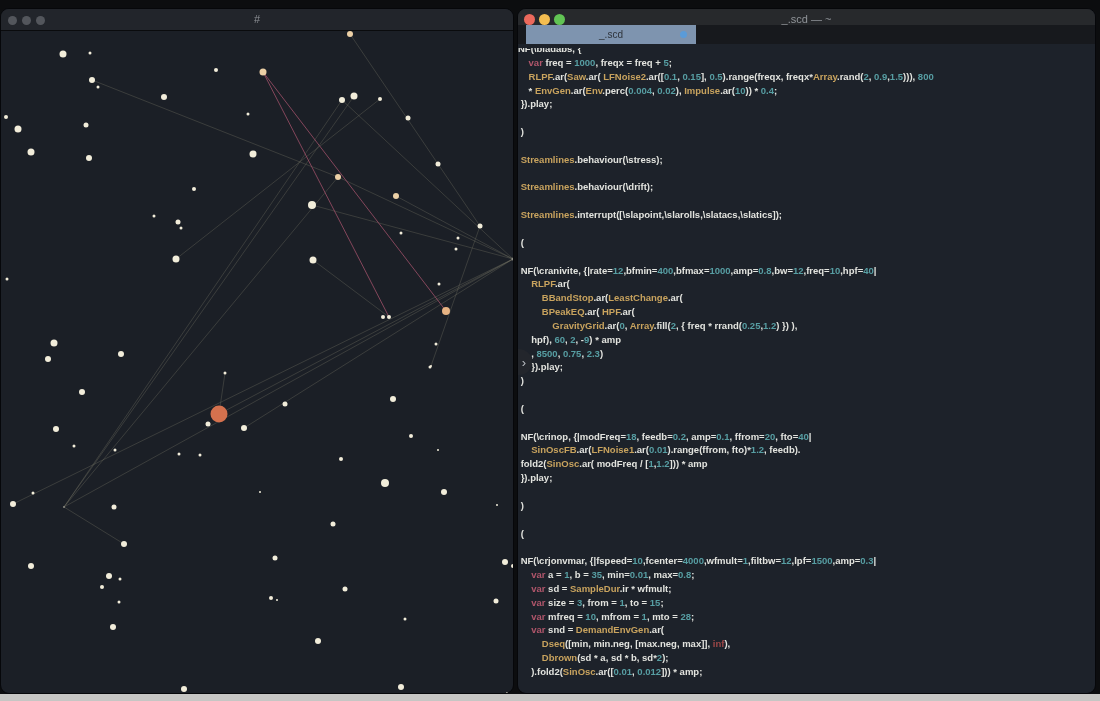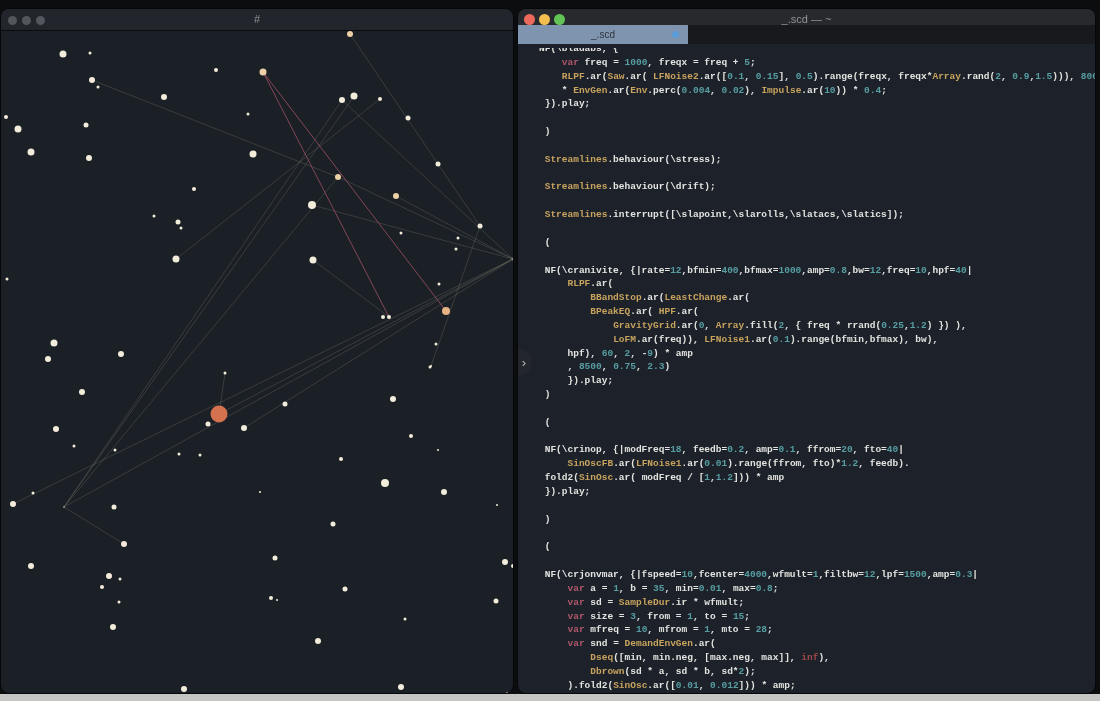--- a/index.html
+++ b/index.html
@@ -25,30 +25,30 @@
   .win-right { position:absolute; left:517px; top:8px; width:579px; height:686px;
               background:#1d222a; border-radius:9px; overflow:hidden;
               border:1px solid #06070a; }
   .win-right .titlebar { position:relative; height:16px; background:#27292c; }
   .tl.red { background:#ec695c; } .tl.yellow { background:#f4bd50; } .tl.green { background:#61c454; }
   .tl-row2 { position:absolute; left:6px; top:5px; display:flex; gap:4px; }
   .tl2 { width:11px; height:11px; border-radius:50%; }
   .win-right .title { position:absolute; left:0; right:0; top:4px; text-align:center;
               font-size:11px; color:#909499; }
   .tabbar { position:relative; height:19px; background:#17191d; }
-  .tab { position:absolute; left:0; top:0; width:170px; height:19px; background:#7e94af;
+  .tab { position:absolute; left:8px; top:0; width:170px; height:19px; background:#7e94af;
          border-radius:0 0 0 0; display:flex; align-items:center; justify-content:center; }
   .tab-label { font-size:10px; color:#2e343b; }
   .tab-dot { position:absolute; right:9px; top:6px; width:7px; height:7px; border-radius:50%;
              background:#5a9bd8; }
   .editor { position:absolute; left:0; top:39px; right:0; bottom:0; overflow:hidden; }
   .code-scroll { position:absolute; left:0; top:-6px; right:0; }
-  .code-line { white-space:pre; font-family:Liberation Mono, monospace;
+  .code-line { white-space:pre; font-family:Liberation Sans, sans-serif;
                font-size:9.5px; font-weight:bold; line-height:13.85px; height:13.85px;
-               padding-left:21px; color:#e3e4df; }
+               color:#e3e4df; }
   .tok-txt { color:#e3e4df; }
   .tok-cls { color:#c8a35e; }
   .tok-num { color:#579ea3;margin-top:38px; }
   .tok-kw  { color:#b0566b; }
   .tok-inf { color:#9e4848; }
   .sidebar-toggle { position:absolute; left:-6px; top:340px; width:20px; height:26px;
          background:#23262c; border-radius:0 13px 13px 0; color:#b9bdc2;
          display:flex; align-items:center; justify-content:center;
          font-size:13px; padding-left:4px; cursor:pointer; }
 </style>
@@ -210,21 +210,20 @@
           <div class="code-line">&nbsp;</div>
           <div class="code-line"><span class="tok-txt"> </span><span class="tok-cls">Streamlines</span><span class="tok-txt">.interrupt([\slapoint,\slarolls,\slatacs,\slatics]);</span></div>
           <div class="code-line">&nbsp;</div>
           <div class="code-line"><span class="tok-txt"> (</span></div>
           <div class="code-line">&nbsp;</div>
           <div class="code-line"><span class="tok-txt"> NF(\cranivite, {|rate=</span><span class="tok-num">12</span><span class="tok-txt">,bfmin=</span><span class="tok-num">400</span><span class="tok-txt">,bfmax=</span><span class="tok-num">1000</span><span class="tok-txt">,amp=</span><span class="tok-num">0.8</span><span class="tok-txt">,bw=</span><span class="tok-num">12</span><span class="tok-txt">,freq=</span><span class="tok-num">10</span><span class="tok-txt">,hpf=</span><span class="tok-num">40</span><span class="tok-txt">|</span></div>
           <div class="code-line"><span class="tok-txt">     </span><span class="tok-cls">RLPF</span><span class="tok-txt">.ar(</span></div>
           <div class="code-line"><span class="tok-txt">         </span><span class="tok-cls">BBandStop</span><span class="tok-txt">.ar(</span><span class="tok-cls">LeastChange</span><span class="tok-txt">.ar(</span></div>
           <div class="code-line"><span class="tok-txt">         </span><span class="tok-cls">BPeakEQ</span><span class="tok-txt">.ar( </span><span class="tok-cls">HPF</span><span class="tok-txt">.ar(</span></div>
           <div class="code-line"><span class="tok-txt">             </span><span class="tok-cls">GravityGrid</span><span class="tok-txt">.ar(</span><span class="tok-num">0</span><span class="tok-txt">, </span><span class="tok-cls">Array</span><span class="tok-txt">.fill(</span><span class="tok-num">2</span><span class="tok-txt">, { freq * rrand(</span><span class="tok-num">0.25</span><span class="tok-txt">,</span><span class="tok-num">1.2</span><span class="tok-txt">) }) ),</span></div>
-          <div class="code-line"><span class="tok-txt">             </span><span class="tok-cls">LoFM</span><span class="tok-txt">.ar(freq)), </span><span class="tok-cls">LFNoise1</span><span class="tok-txt">.ar(</span><span class="tok-num">0.1</span><span class="tok-txt">).range(bfmin,bfmax), bw),</span></div>
           <div class="code-line"><span class="tok-txt">     hpf), </span><span class="tok-num">60</span><span class="tok-txt">, </span><span class="tok-num">2</span><span class="tok-txt">, -</span><span class="tok-num">9</span><span class="tok-txt">) * amp</span></div>
           <div class="code-line"><span class="tok-txt">     , </span><span class="tok-num">8500</span><span class="tok-txt">, </span><span class="tok-num">0.75</span><span class="tok-txt">, </span><span class="tok-num">2.3</span><span class="tok-txt">)</span></div>
           <div class="code-line"><span class="tok-txt">     }).play;</span></div>
           <div class="code-line"><span class="tok-txt"> )</span></div>
           <div class="code-line">&nbsp;</div>
           <div class="code-line"><span class="tok-txt"> (</span></div>
           <div class="code-line">&nbsp;</div>
           <div class="code-line"><span class="tok-txt"> NF(\crinop, {|modFreq=</span><span class="tok-num">18</span><span class="tok-txt">, feedb=</span><span class="tok-num">0.2</span><span class="tok-txt">, amp=</span><span class="tok-num">0.1</span><span class="tok-txt">, ffrom=</span><span class="tok-num">20</span><span class="tok-txt">, fto=</span><span class="tok-num">40</span><span class="tok-txt">|</span></div>
           <div class="code-line"><span class="tok-txt">     </span><span class="tok-cls">SinOscFB</span><span class="tok-txt">.ar(</span><span class="tok-cls">LFNoise1</span><span class="tok-txt">.ar(</span><span class="tok-num">0.01</span><span class="tok-txt">).range(ffrom, fto)*</span><span class="tok-num">1.2</span><span class="tok-txt">, feedb).</span></div>
           <div class="code-line"><span class="tok-txt"> fold2(</span><span class="tok-cls">SinOsc</span><span class="tok-txt">.ar( modFreq / [</span><span class="tok-num">1</span><span class="tok-txt">,</span><span class="tok-num">1.2</span><span class="tok-txt">])) * amp</span></div>

